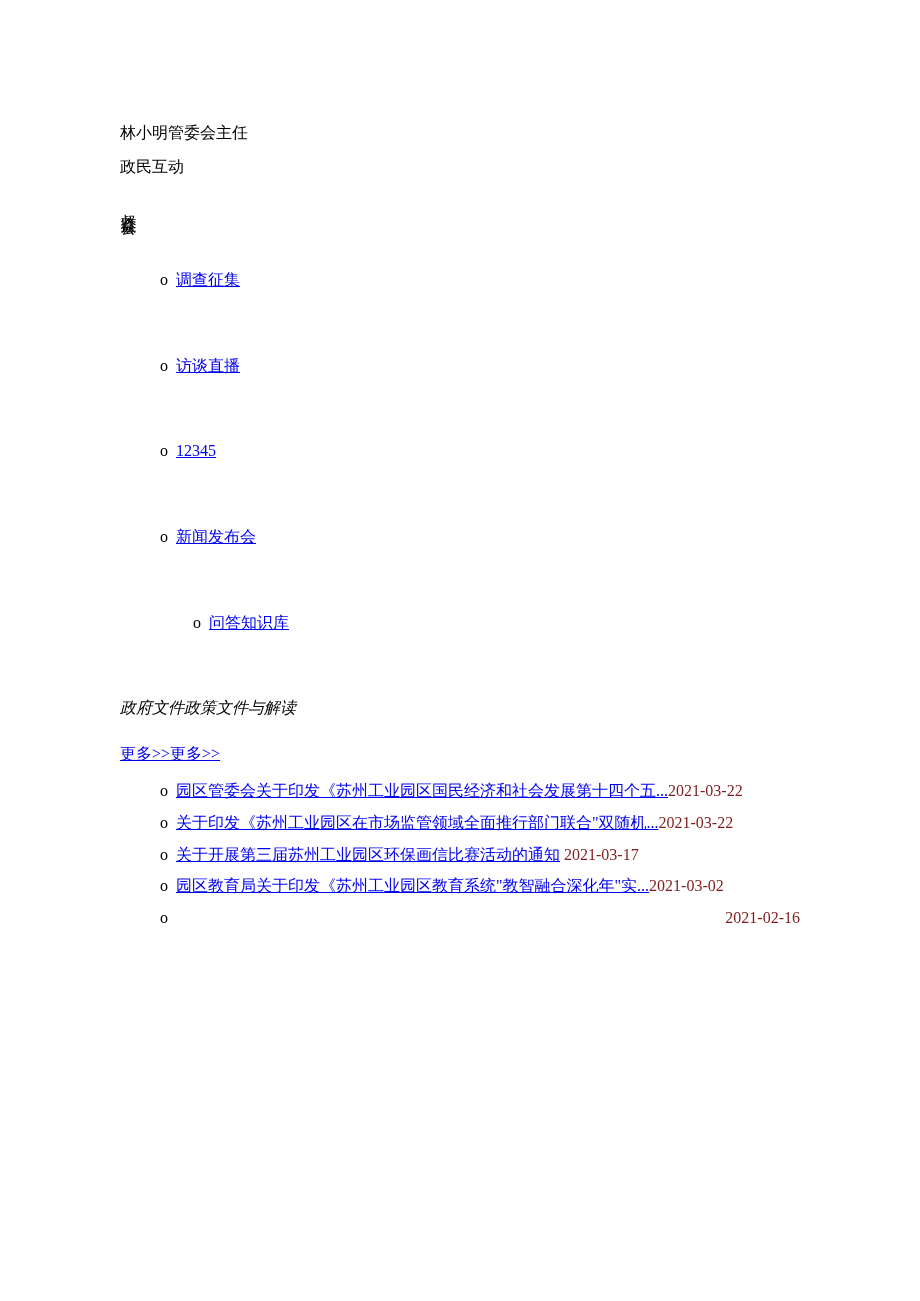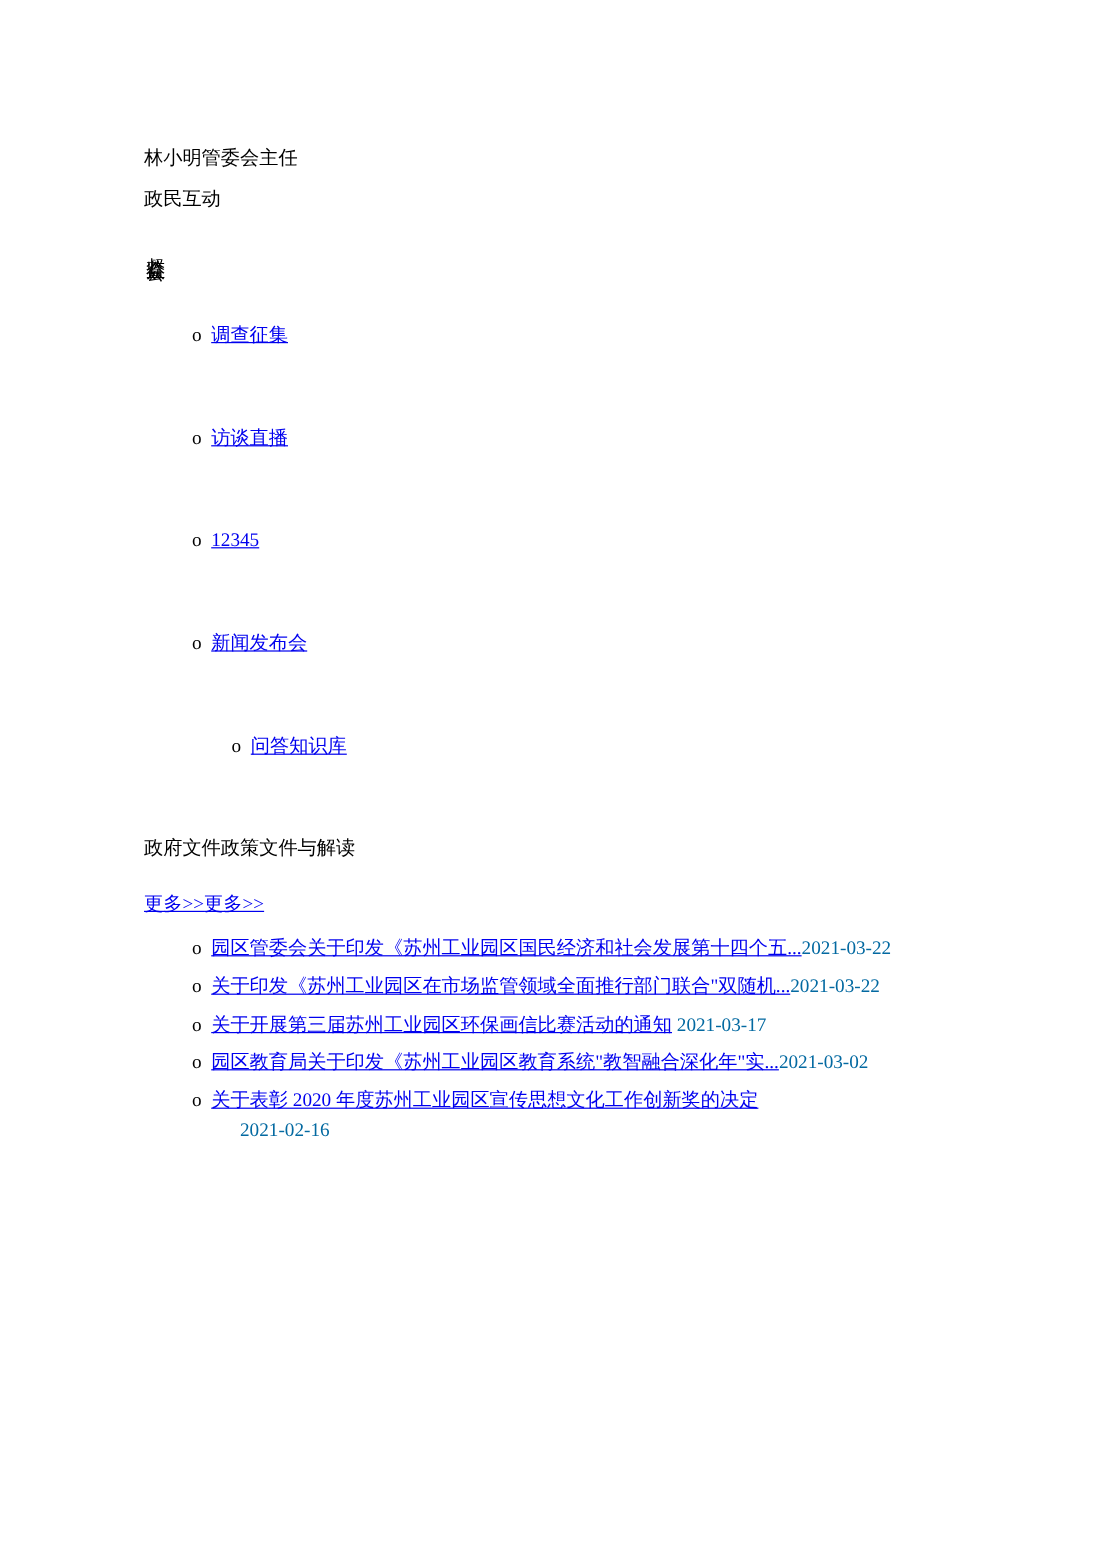--- a/index.html
+++ b/index.html
@@ -44,20 +44,21 @@
     .nav-bullet {
       margin-right: 8px;
     }
     .link {
       color: #0000EE;
       text-decoration: underline;
       text-align: center;
     }
     .tabs-row {
       margin-bottom: 20px;
+      font-style: italic;
     }
     .more-row {
       margin-bottom: 12px;
     }
     .more-link {
       color: #0000EE;
       text-decoration: underline;
     }
     .doc-list {
       list-style: none;
@@ -73,21 +74,22 @@
       flex-shrink: 0;
     }
     .doc-content {
       flex: 1;
     }
     .doc-title {
       color: #0000EE;
       text-decoration: underline;
     }
     .doc-date {
-      color: #0369a1;
+      color: #7f1d1d;
+      text-align: right;
     }
     .date-below {
       padding-left: 24px;
       display: block;
     }
   </style>
 </head>
 <body>
 
 <div class="header-line">
@@ -145,17 +147,16 @@
   </li>
   <li>
     <span class="doc-bullet">o</span>
     <div class="doc-content">
       <a href="#" class="doc-title">园区教育局关于印发《苏州工业园区教育系统"教智融合深化年"实...</a><span class="doc-date">2021-03-02</span>
     </div>
   </li>
   <li>
     <span class="doc-bullet">o</span>
     <div class="doc-content">
-      <a href="#" class="doc-title">关于表彰 2020 年度苏州工业园区宣传思想文化工作创新奖的决定</a>
       <span class="doc-date date-below">2021-02-16</span>
     </div>
   </li>
 </ul>
 
 </body></html>

